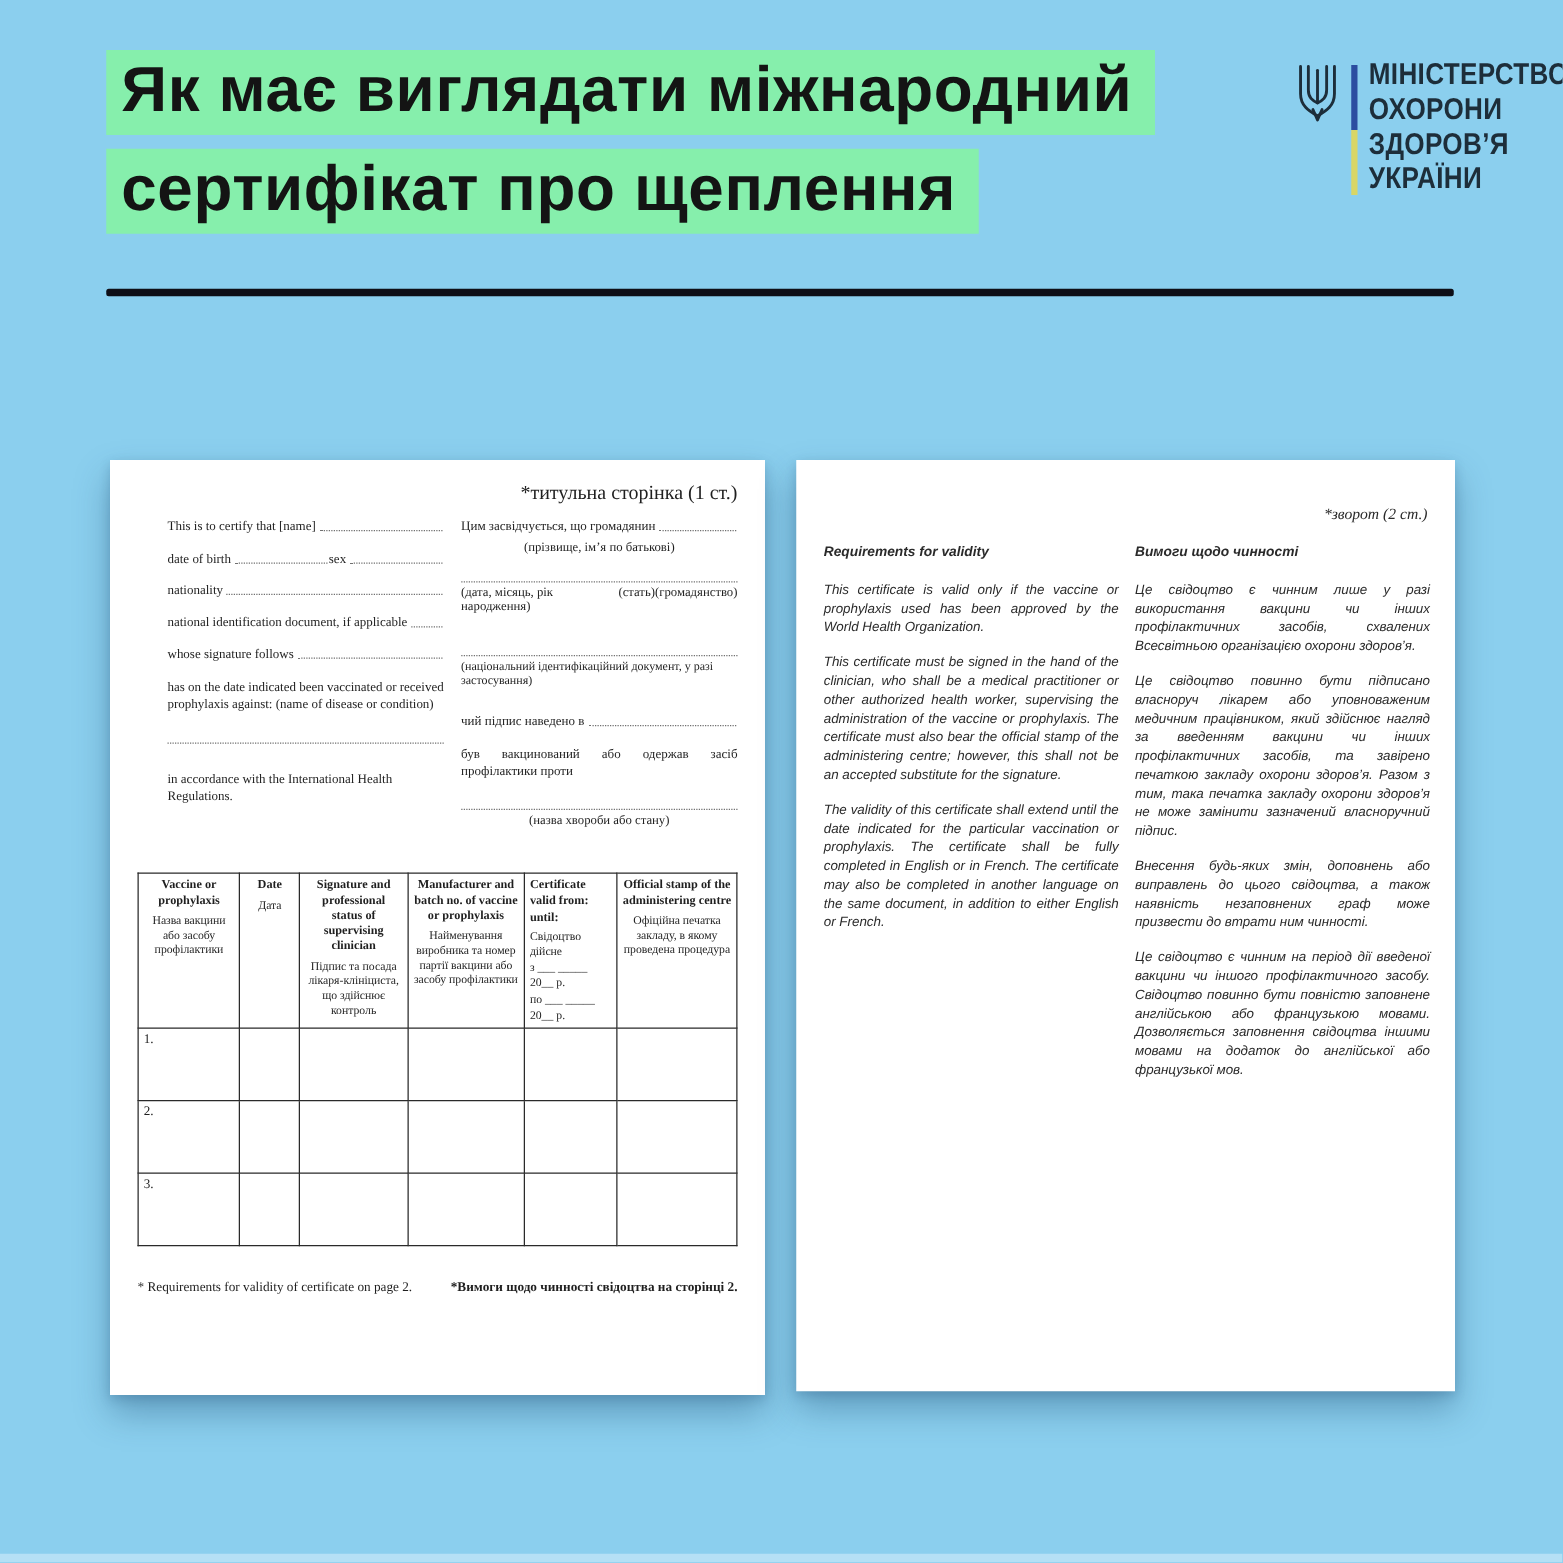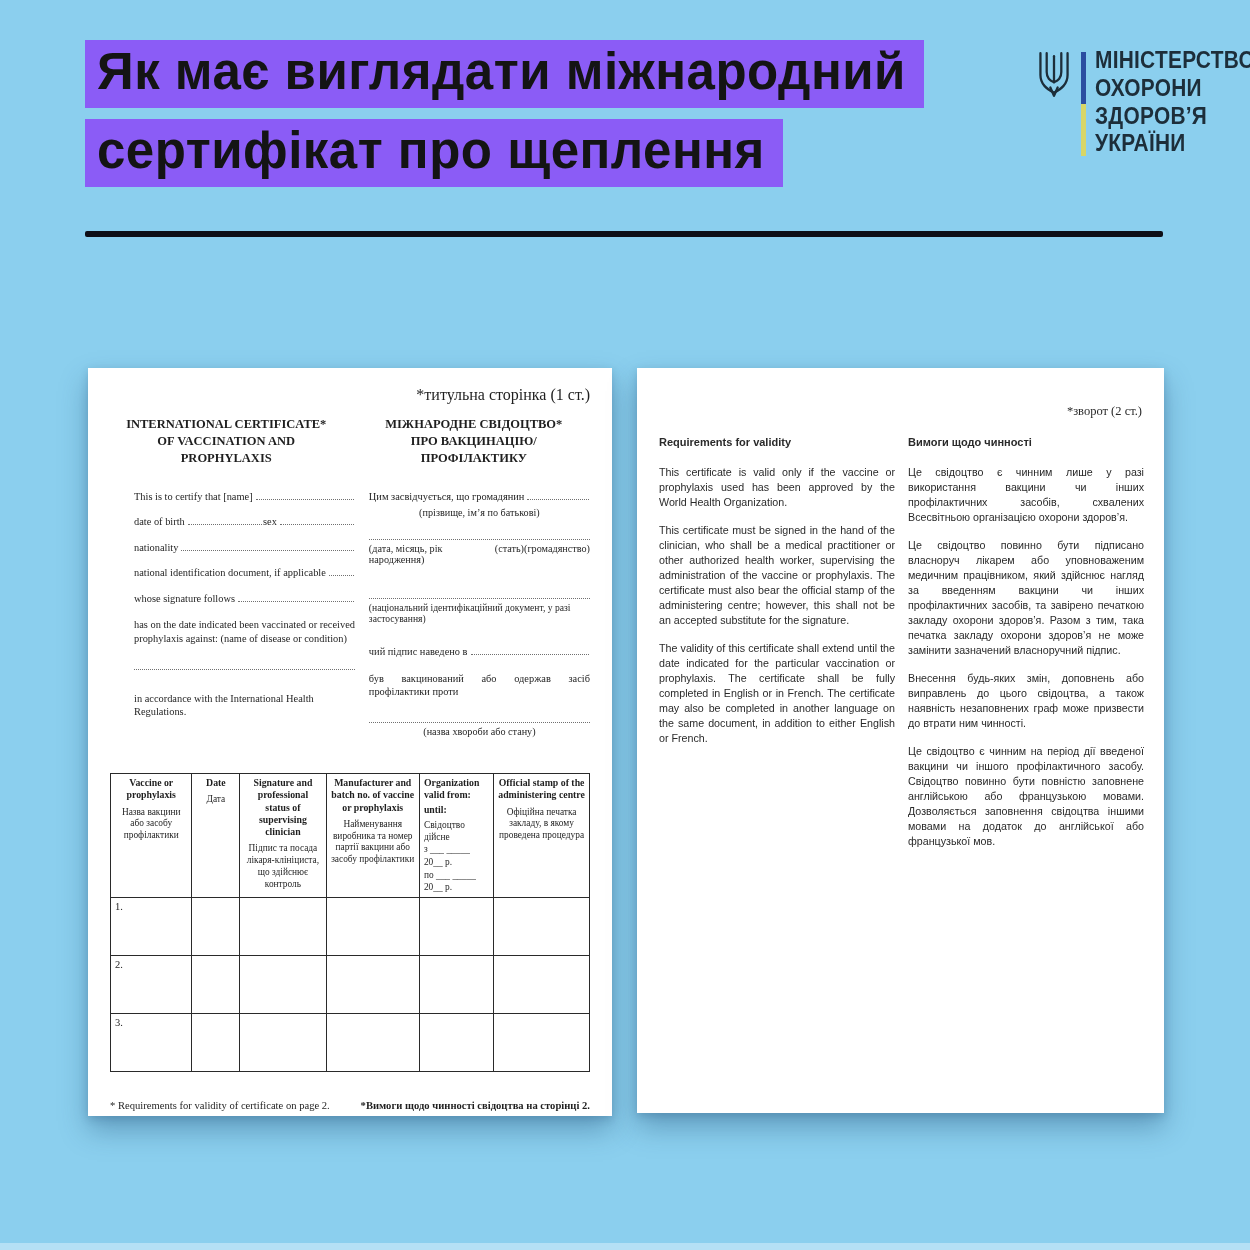--- a/index.html
+++ b/index.html
@@ -9,21 +9,21 @@
     font-family:"Liberation Sans", sans-serif;
     position:relative;
     overflow:hidden;
   }
   .canvas { position:absolute; inset:0; }
 
   
   .title-block { position:absolute; left:85px; top:40px; }
   .title-line {
     display:table;
-    background:#8b5cf6;
+    background:#86efac;
     color:#141414;
     font-weight:bold;
     font-size:51px;
     line-height:1.06;
     letter-spacing:.5px;
     padding:5px 18px 9px 12px;
     margin-bottom:11px;
     white-space:nowrap;
   }
 
@@ -94,20 +94,21 @@
   .c1{width:17%;} .c2{width:10%;} .c3{width:18%;} .c4{width:19.5%;margin-left:48px;} .c5{width:15.5%;} .c6{width:20%;}
 
   .footnotes { display:flex; justify-content:space-between; font-size:10.6px; margin-top:28px; }
   .footnotes .fn-ua { font-weight:bold; }
 
   
   .page2 {
     left:637px; top:368px; width:527px; height:745px;
     padding:14px 20px 0 22px;
     color:#2a2a2a;
+    font-style:italic;
   }
   .p2-note {
     text-align:right; font-family:"Liberation Serif", serif;
     font-size:12.5px; margin:22px 2px 16px;
   }
   .p2-cols { display:flex; gap:13px; }
   .p2-col { width:50%; font-size:10.7px; line-height:1.4; text-align:justify; }
   .p2-head { font-weight:bold; margin-bottom:15px; font-size:11px; text-align:left; }
   .p2-col p { margin-bottom:13px; }
 
@@ -142,30 +143,20 @@
       <div>ЗДОРОВ’Я</div>
       <div>УКРАЇНИ</div>
     </div>
   </div>
 
   <div class="divider"></div>
 
   <div class="page page1">
     <div class="p1-note">*титульна сторінка (1 ст.)</div>
 
-    <div class="p1-heads">
-      <div class="p1-head">
-        <span>INTERNATIONAL CERTIFICATE*</span><br>
-        <span>OF VACCINATION AND PROPHYLAXIS</span>
-      </div>
-      <div class="p1-head">
-        <span>МІЖНАРОДНЕ СВІДОЦТВО*</span><br>
-        <span>ПРО ВАКЦИНАЦІЮ/ПРОФІЛАКТИКУ</span>
-      </div>
-    </div>
 
     <div class="p1-cols">
 
       <div class="p1-col">
         <div class="fline">
           <span class="lbl">This is to certify that [name]</span>
           <span class="dots"></span>
         </div>
         <div class="fline">
           <span class="lbl">date of birth</span>
@@ -227,21 +218,21 @@
           </th>
           <th class="c3">
             <span class="en">Signature and professional status of supervising clinician</span>
             <span class="ua">Підпис та посада лікаря-клініциста, що здійснює контроль</span>
           </th>
           <th class="c4">
             <span class="en">Manufacturer and batch no. of vaccine or prophylaxis</span>
             <span class="ua">Найменування виробника та номер партії вакцини або засобу профілактики</span>
           </th>
           <th class="c5 valid-col">
-            <span class="en">Organization valid from:</span>
+            <span class="en">Certificate valid from:</span>
             <span class="en">until:</span>
             <span class="ua">Свідоцтво дійсне</span>
             <span class="vline">з ___  _____</span>
             <span class="vline">20__ р.</span>
             <span class="vline">по ___  _____</span>
             <span class="vline">20__ р.</span>
           </th>
           <th class="c6">
             <span class="en">Official stamp of the administering centre</span>
             <span class="ua">Офіційна печатка закладу, в якому проведена процедура</span>

